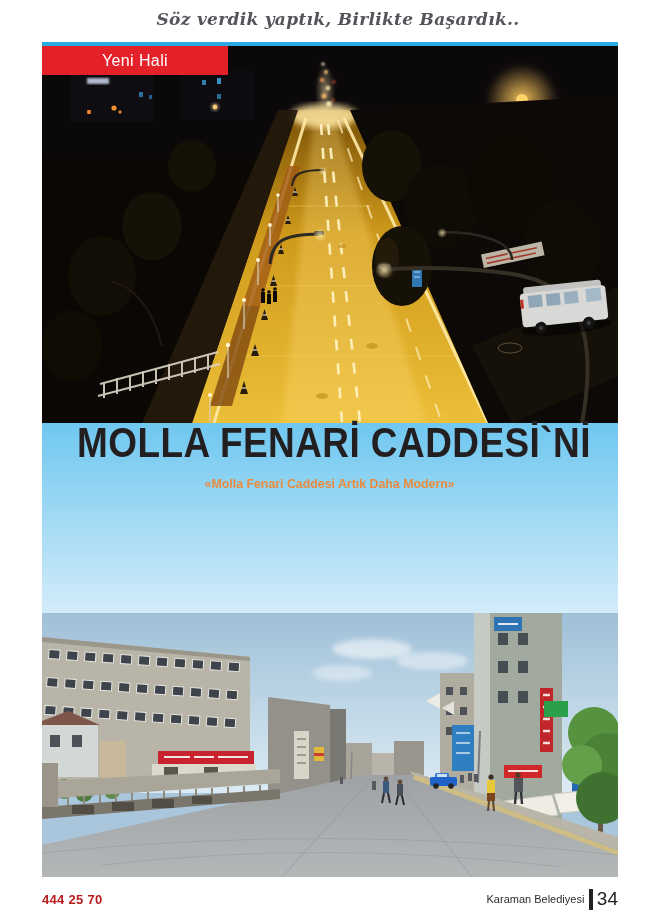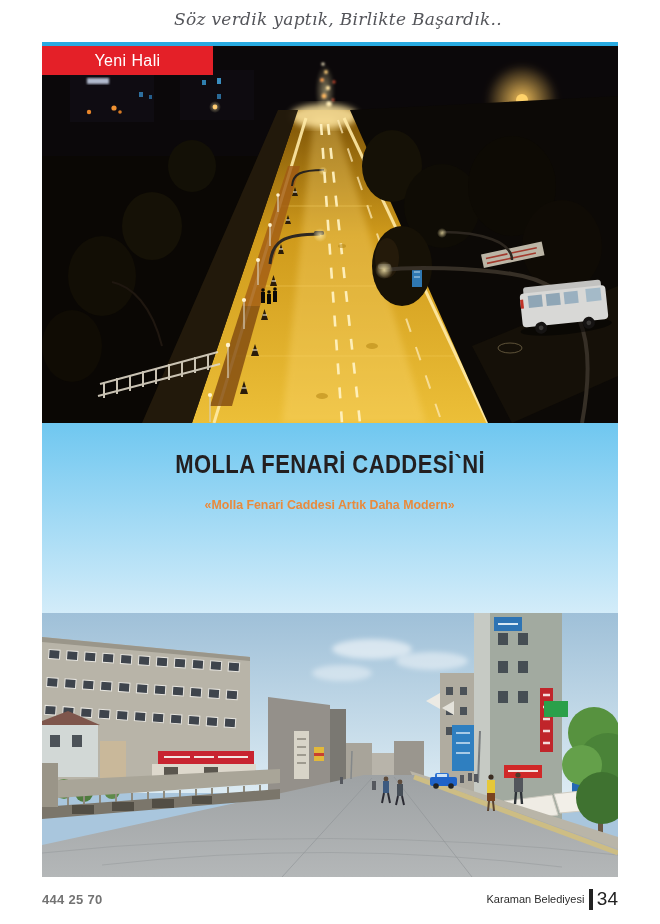--- a/index.html
+++ b/index.html
@@ -1,43 +1,43 @@
 <!DOCTYPE html>
 <html style="--accent-red: #E42028; --rule-blue: #29ABE2; --headline-black: #231F20; --subtitle-orange: #E98A3C; --panel-blue-top: #6FC7F0; --panel-blue-bottom: #D3ECF9;"><head>
 <meta charset="utf-8">
 <style>
   html,body{margin:0;padding:0;background:#ffffff;}
   .page{position:relative;width:660px;height:924px;background:#ffffff;overflow:hidden;
         font-family:"Liberation Sans",sans-serif;}
   .slogan{position:absolute;top:9px;left:16px;right:0;text-align:center;
-          font-family:"DejaVu Serif",serif;font-style:italic;font-weight:400;
+          font-family:"DejaVu Serif",serif;font-style:italic;font-weight:700;
           font-size:17px;color:#54555a;letter-spacing:.3px;}
   .content{position:absolute;left:42px;top:42px;width:576px;}
   .blue-rule{height:4px;background:var(--rule-blue,#29abe2);}
   .photo{position:relative;width:576px;overflow:hidden;}
   .photo-new{height:377px;background:#0a0705;}
   .photo-old{height:264px;background:#a9c6dd;}
   .photo svg{display:block;width:576px;height:100%;}
-  .ribbon{position:absolute;left:0;width:171px;height:29px;
+  .ribbon{position:absolute;left:0;width:186px;height:29px;
           background:var(--accent-red,#e42028);color:#ffffff;
           display:flex;align-items:center;justify-content:center;
           font-size:16px;font-weight:500;letter-spacing:.4px;}
   .photo-new .ribbon{top:0;}
   .photo-old .ribbon{top:14px;}
   .panel{width:576px;height:190px;text-align:center;
          background:linear-gradient(180deg,var(--panel-blue-top,#6fc7f0) 0%,var(--panel-blue-bottom,#d3ecf9) 100%);}
-  .headline{padding-top:21px;font-weight:700;font-size:25px;line-height:40px;
+  .headline{font-weight:700;font-size:42px;line-height:40px;
             color:var(--headline-black,#231f20);letter-spacing:.5px;}
   .headline .line{display:block;}
   .headline .cond{display:inline-block;transform:scaleX(.88);transform-origin:50% 50%;white-space:nowrap;}
   .subtitle{margin-top:13px;font-weight:700;font-size:13px;color:var(--subtitle-orange,#e98a3c);}
   .subtitle .cond{display:inline-block;transform:scaleX(.95);transform-origin:50% 50%;white-space:nowrap;}
   .footer{position:absolute;left:42px;top:886px;width:576px;height:26px;
           display:flex;justify-content:space-between;align-items:center;}
-  .footer-phone{font-size:13px;font-weight:700;color:#737373;letter-spacing:.3px;}
+  .footer-phone{font-size:13px;font-weight:700;color:#b91c1c;letter-spacing:.3px;}
   .footer-right{display:flex;align-items:center;}
   .footer-org{font-size:11px;color:#2c2c2c;}
   .footer-sep{width:3.5px;height:21px;background:#222222;margin:0 4px 0 5px;}
   .footer-num{font-size:19px;font-weight:500;color:#222222;}
 </style>
 </head>
 <body>
 
 <div class="page">
 

